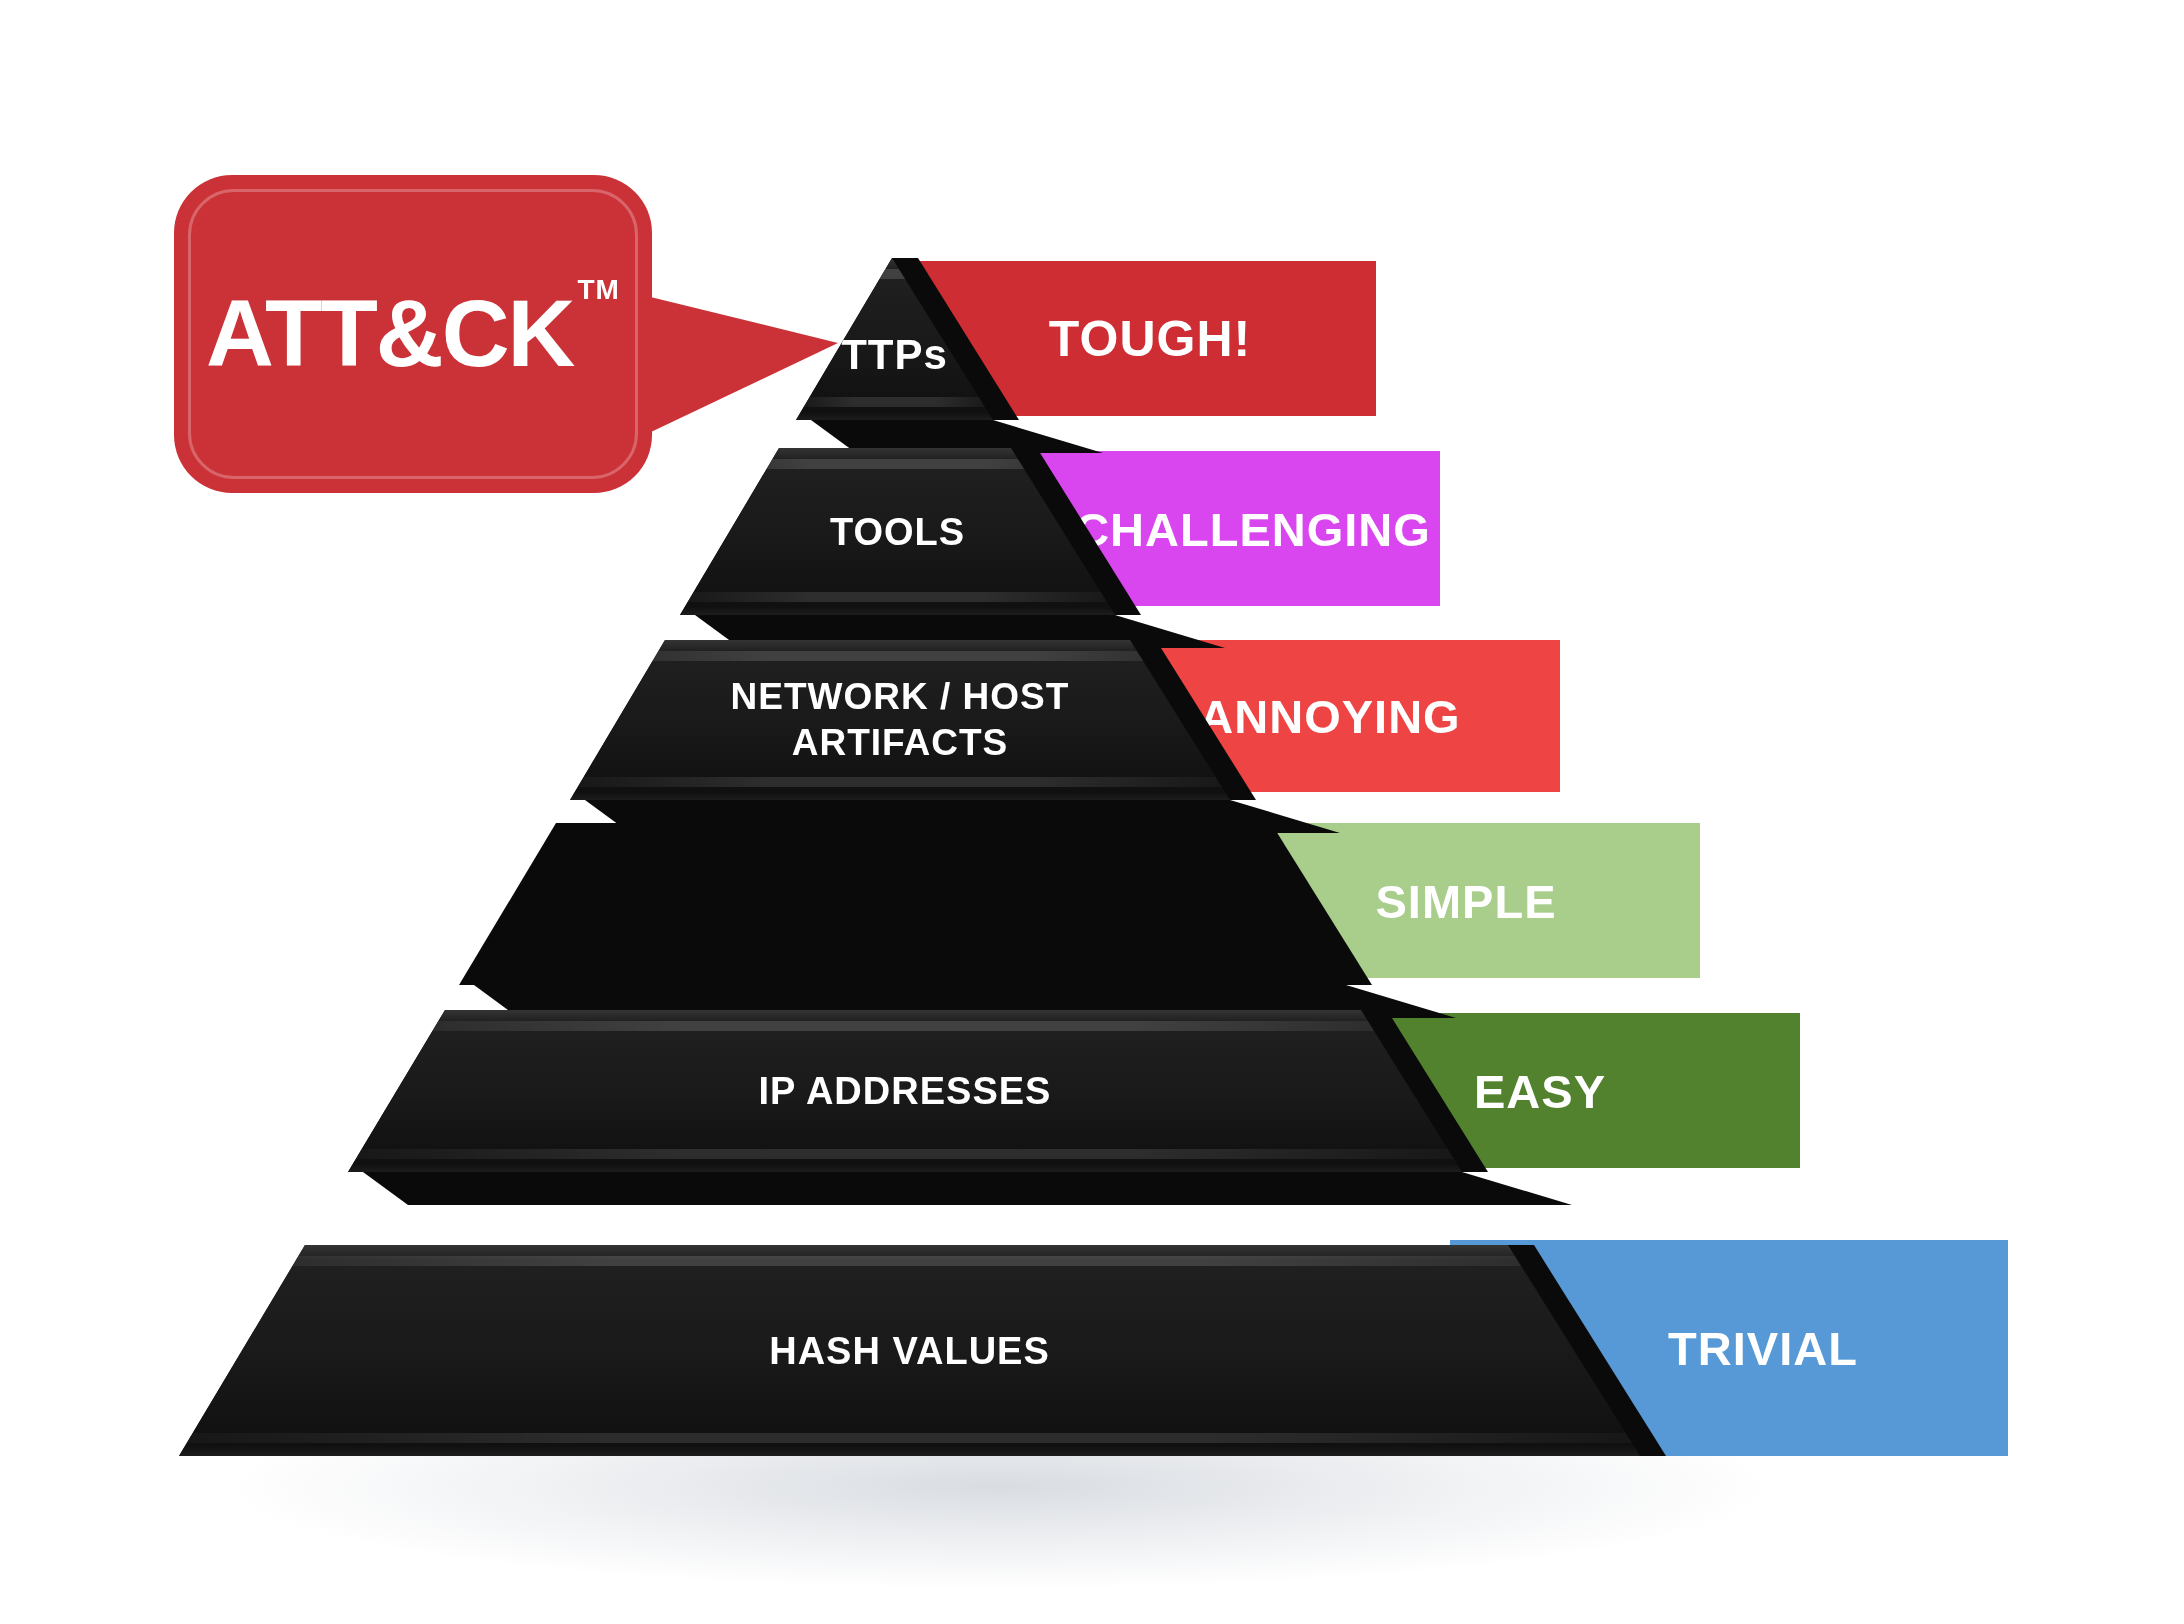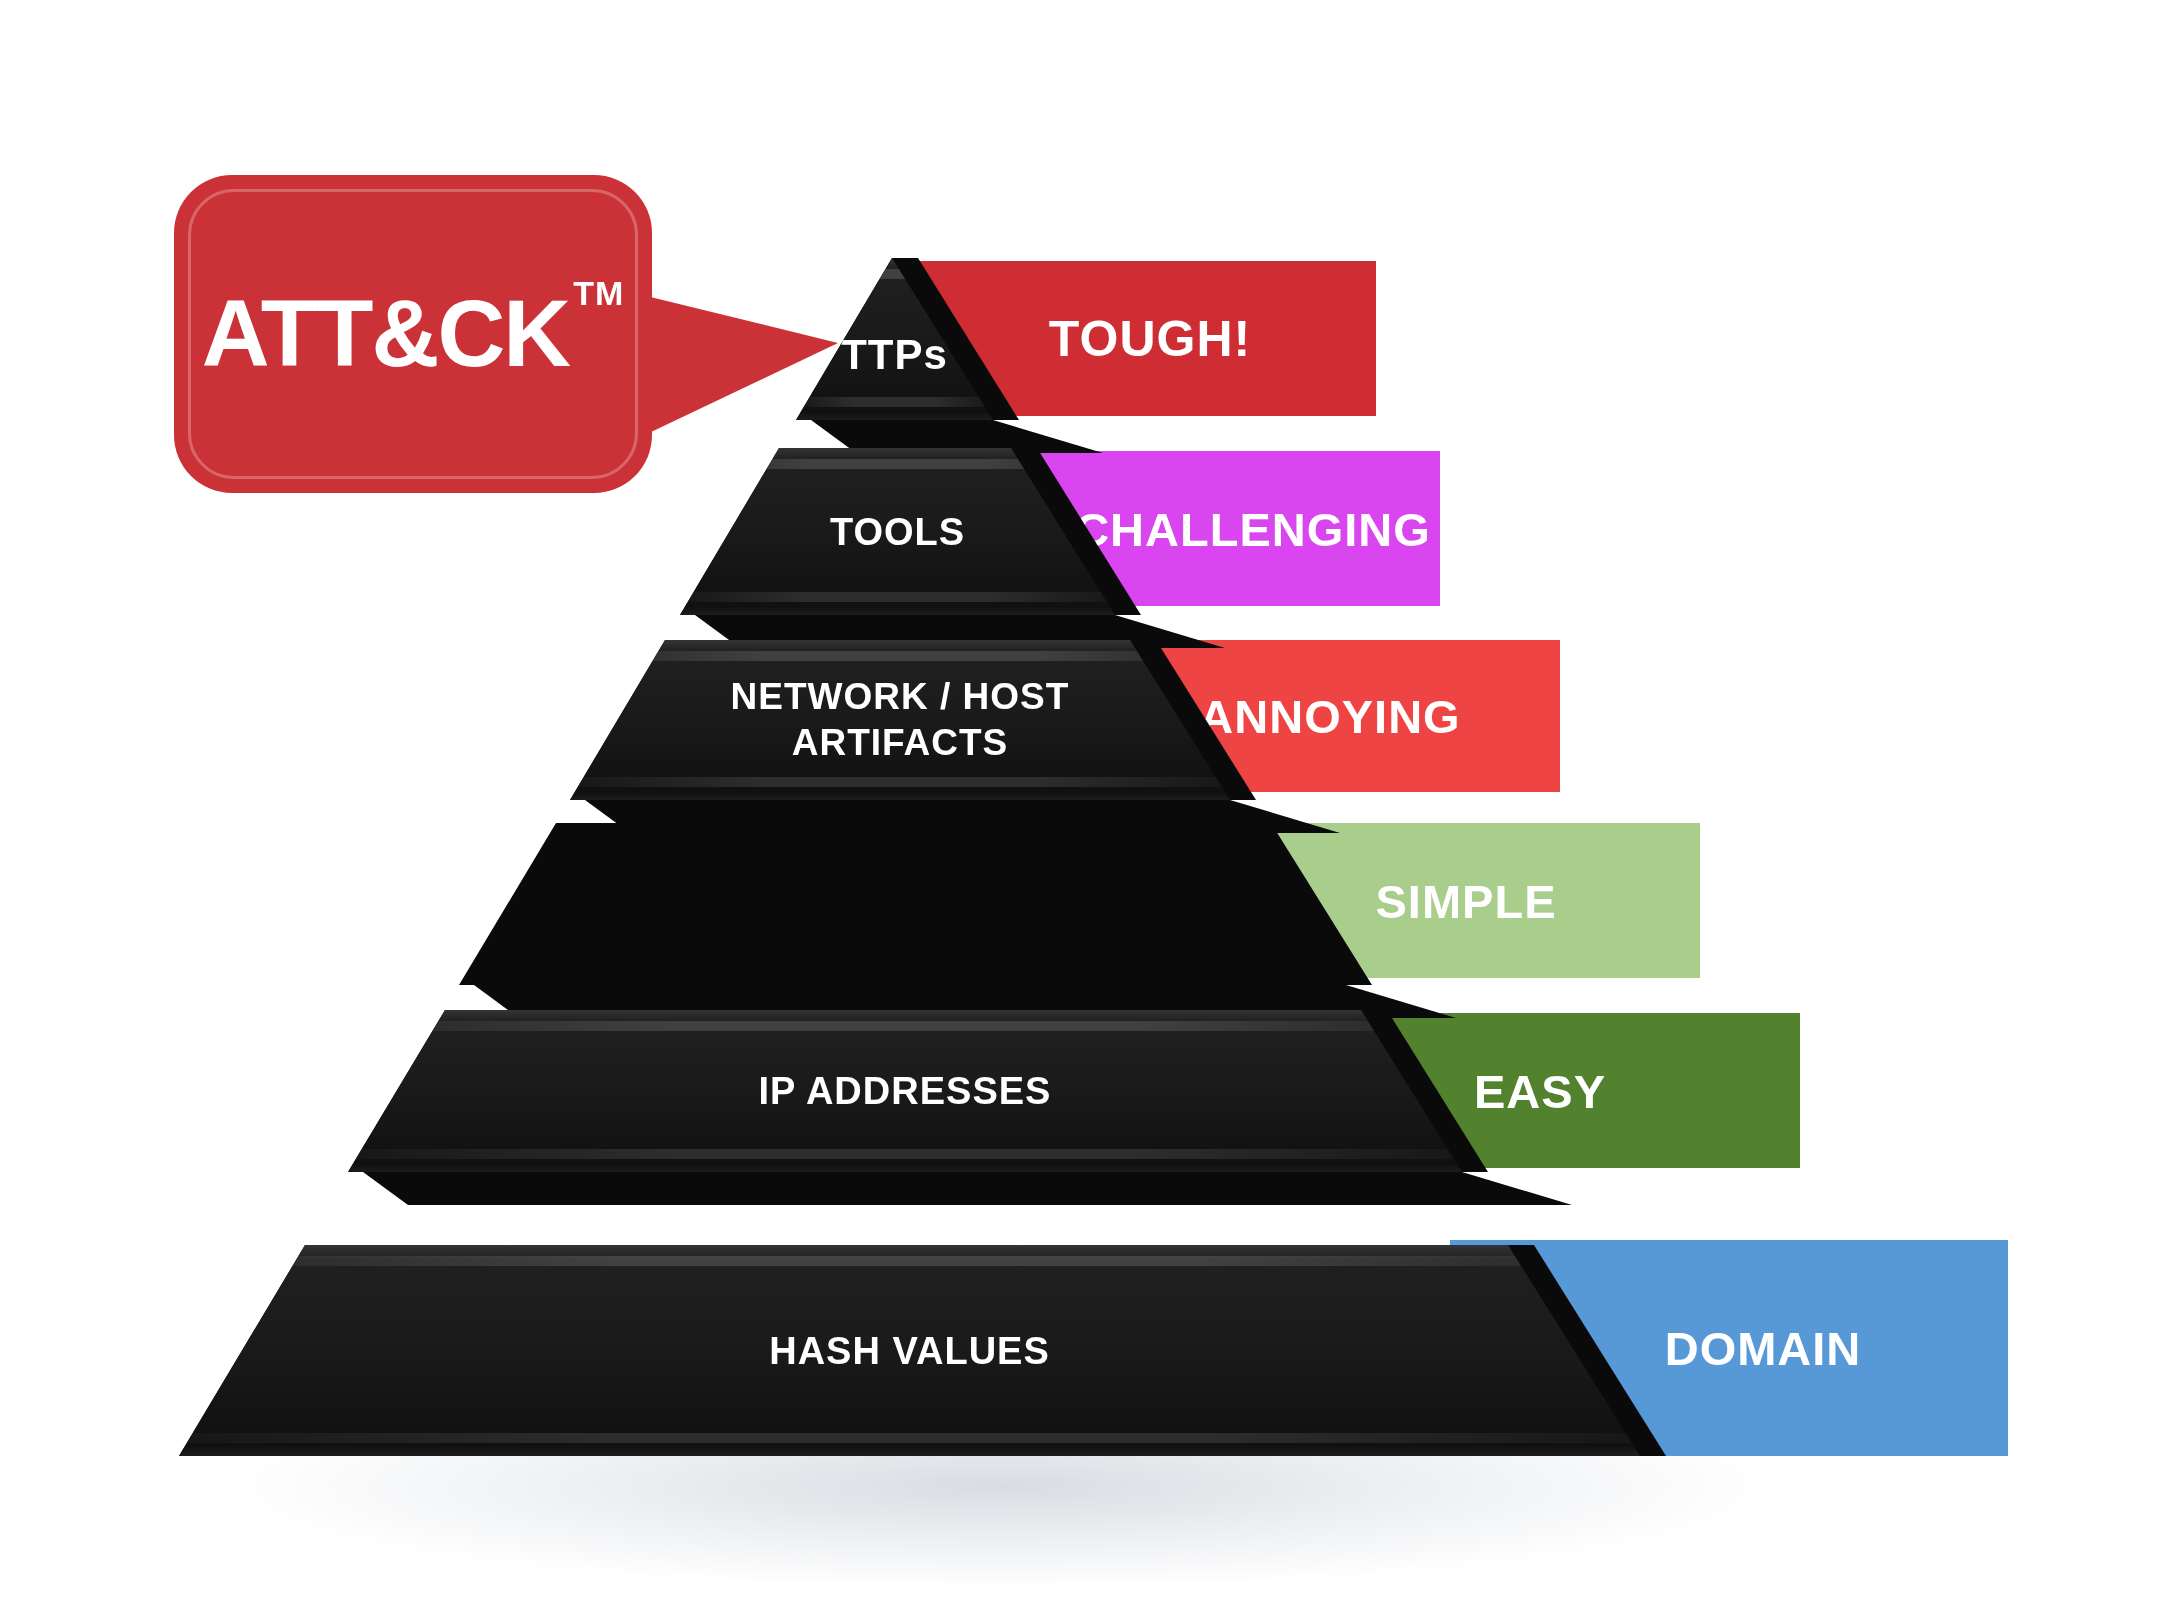--- a/index.html
+++ b/index.html
@@ -58,21 +58,21 @@
   .level .llabel{position:absolute;left:50%;top:50%;transform:translate(-50%,-50%);
     color:#fff;font-weight:bold;font-size:38px;letter-spacing:1px;text-align:center;white-space:nowrap;}
   .lv1 .llabel{top:60%;font-size:42px;}
   .lv3 .llabel{white-space:normal;width:340px;line-height:1.25;font-size:37px;}
 
   
   .callout{position:absolute;left:174px;top:175px;width:478px;height:318px;z-index:5;
     border-radius:58px;display:flex;align-items:center;justify-content:center;}
   .callout .inner{position:absolute;inset:14px;border:3px solid rgba(255,255,255,.25);border-radius:46px;}
   .callout .ctext{color:#fff;font-weight:bold;font-size:94px;letter-spacing:-2px;white-space:nowrap;}
-  .callout .tm{font-size:34px;font-weight:bold;vertical-align:top;position:relative;top:-6px;letter-spacing:1px;margin-left:4px;margin-top:47px;}
+  .callout .tm{font-size:28px;font-weight:bold;vertical-align:top;position:relative;top:-6px;letter-spacing:1px;margin-left:4px;margin-top:47px;}
   .tail{position:absolute;left:630px;top:292px;width:208px;height:150px;z-index:4;
     clip-path:polygon(0 0,100% 34%,0 100%);}
 </style>
 </head>
 <body>
 
 <div class="stage">
 
   <div class="ground"></div>
 
@@ -85,21 +85,21 @@
   <div class="band bd3" style="background-color: #ef4444;">
     <span class="blabel">ANNOYING</span>
   </div>
   <div class="band bd4" style="background-color: rgb(169, 206, 140);">
     <span class="blabel">SIMPLE</span>
   </div>
   <div class="band bd5" style="background-color: rgb(83, 130, 47);">
     <span class="blabel">EASY</span>
   </div>
   <div class="band bd6" style="background-color: rgb(87, 153, 214);">
-    <span class="blabel">DOMAIN</span>
+    <span class="blabel">TRIVIAL</span>
   </div>
 
   <div class="sh sh1"></div>
   <div class="sh sh2"></div>
   <div class="sh sh3"></div>
   <div class="sh sh4"></div>
   <div class="sh sh5"></div>
   <div class="sh sh6"></div>
   <div class="ds ds1"></div>
   <div class="ds ds2"></div>

